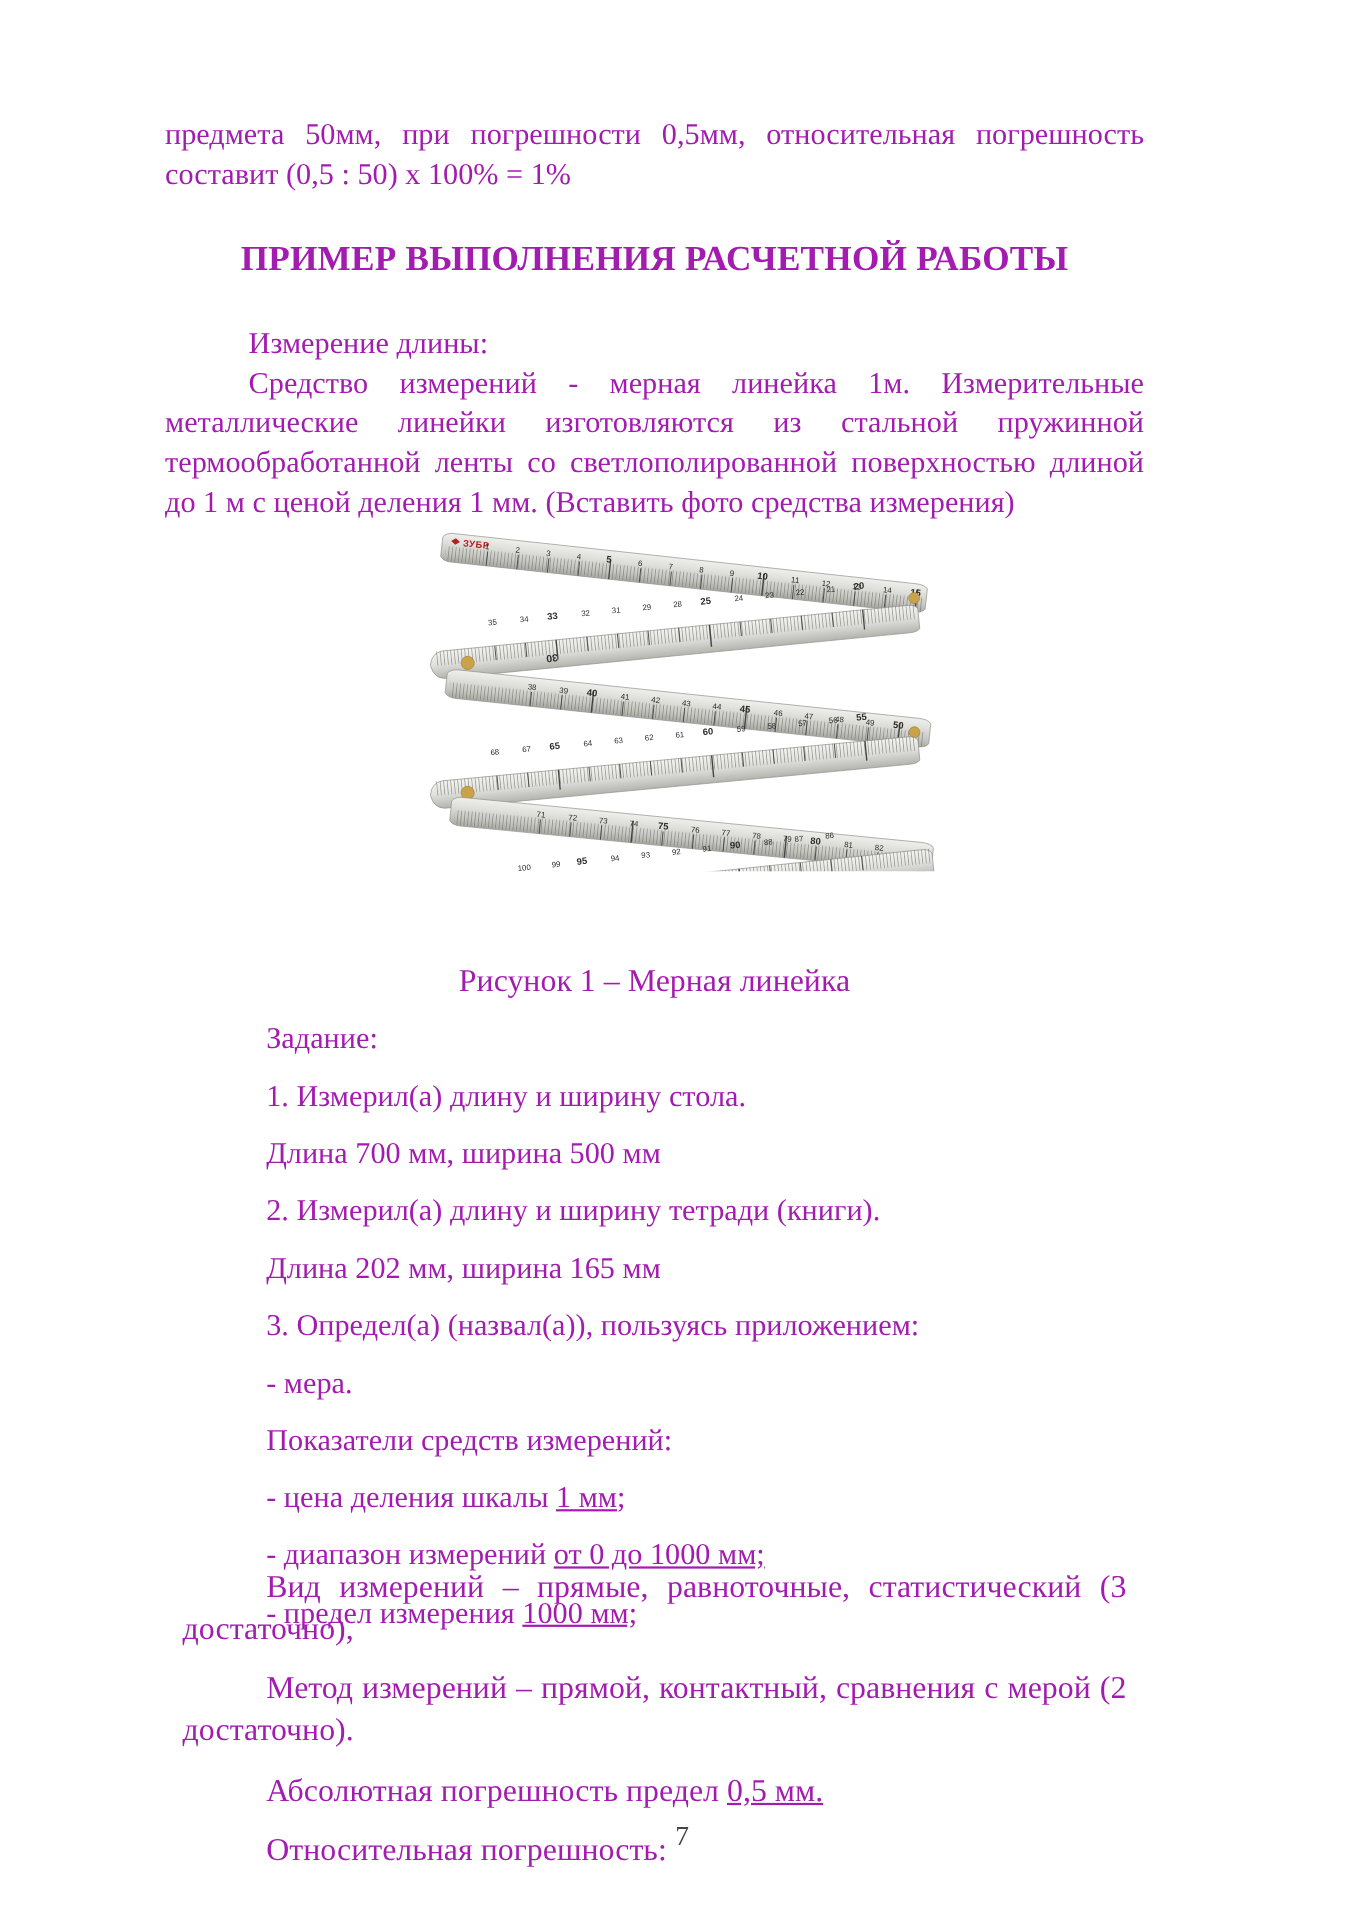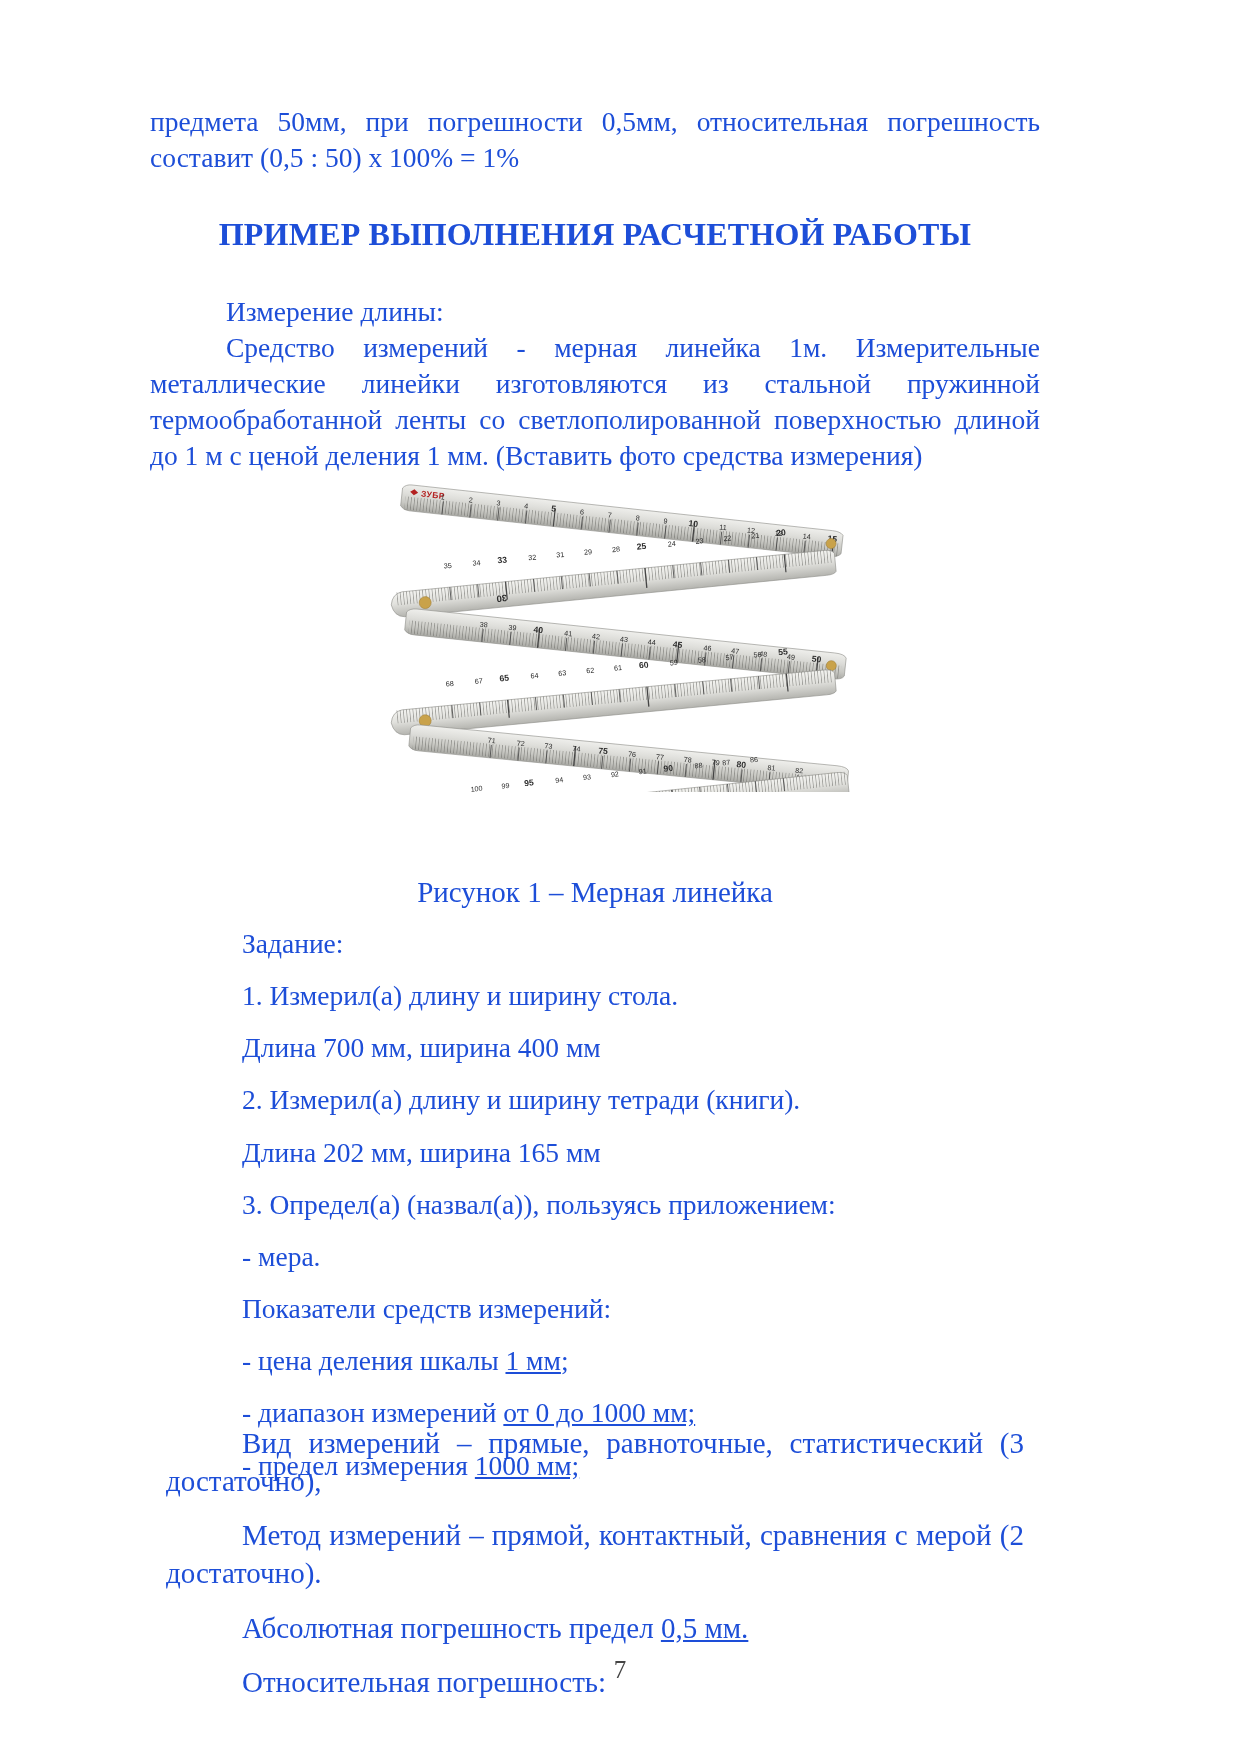--- a/index.html
+++ b/index.html
@@ -24,21 +24,21 @@
   .content {
     position: absolute;
     left: 150px;
     top: 104px;
     width: 890px;
   }
   p, div.para {
     margin: 0;
     font-size: 27.5px;
     line-height: 1.31;
-    color: #1d4ed8;
+    color: #a21caf;
   }
   .justify { text-align: justify; text-justify: inter-word; }
   .indent { text-indent: 76px; }
   .heading {
     font-weight: bold;
     font-size: 32px;
     letter-spacing: 0.2px;
     text-align: center;
     margin: 0;
   }
@@ -379,21 +379,21 @@
     </div>
   </div>
 
   <div class="caption-wrap">
     <p class="caption">Рисунок 1 – Мерная линейка</p>
   </div>
 
   <div class="tasks">
     <p class="line">Задание:</p>
     <p class="line">1. Измерил(а) длину и ширину стола.</p>
-    <p class="line">Длина 700 мм, ширина 400 мм</p>
+    <p class="line">Длина 700 мм, ширина 500 мм</p>
     <p class="line">2. Измерил(а) длину и ширину тетради (книги).</p>
     <p class="line">Длина 202 мм, ширина 165 мм</p>
     <p class="line">3. Определ(а) (назвал(а)), пользуясь приложением:</p>
     <p class="line">- мера.</p>
 
     <p class="line"><span class="ital">Показатели средств измерений</span><span>:</span></p>
 
     <p class="line"><span> - цена деления шкалы </span><span class="under">1 мм</span><span>;</span></p>
 
     <p class="line"><span>- диапазон измерений </span><span class="under">от 0 до 1000 мм;</span><span></span></p>

